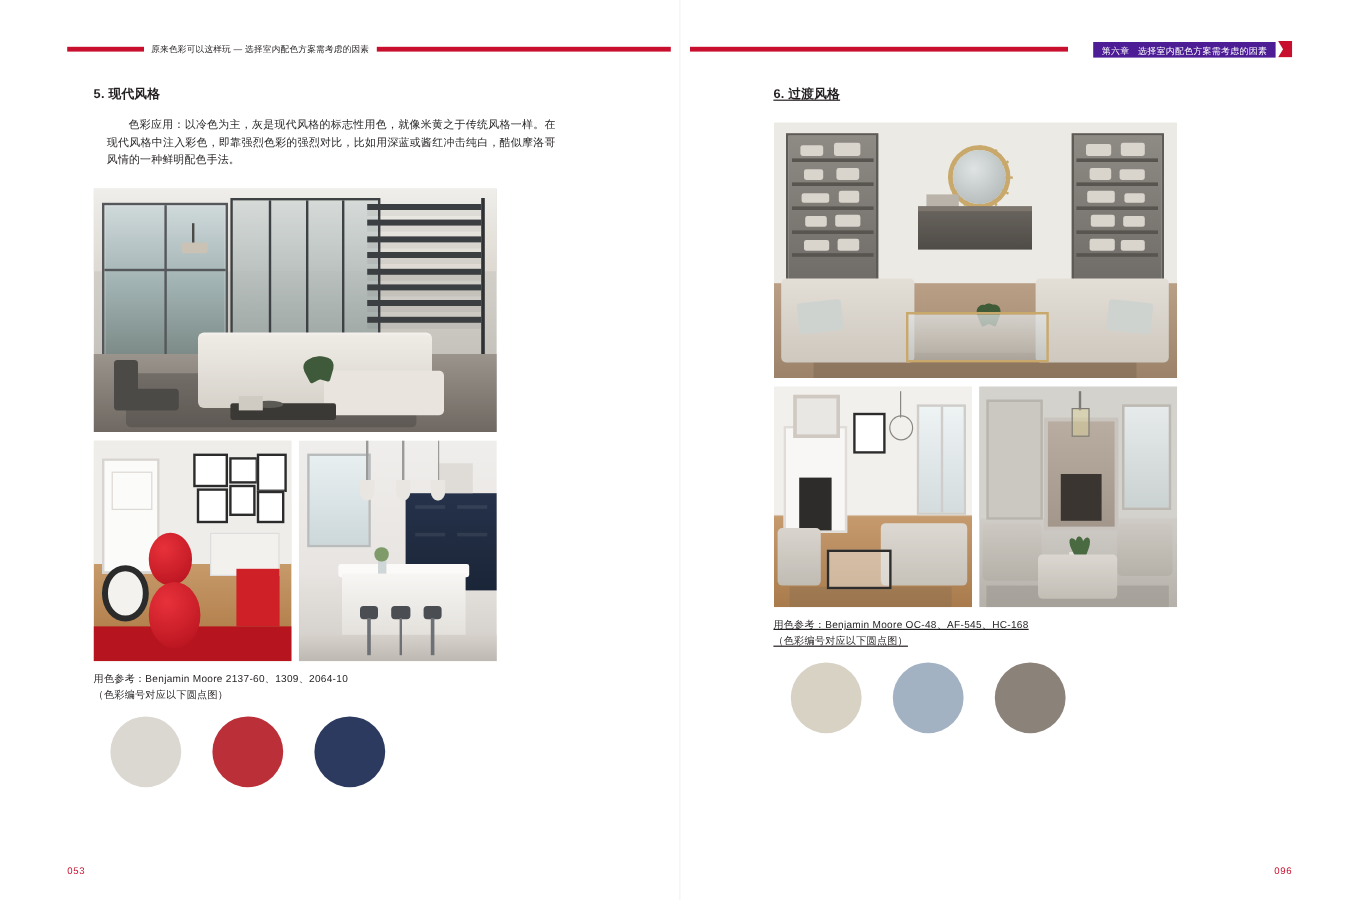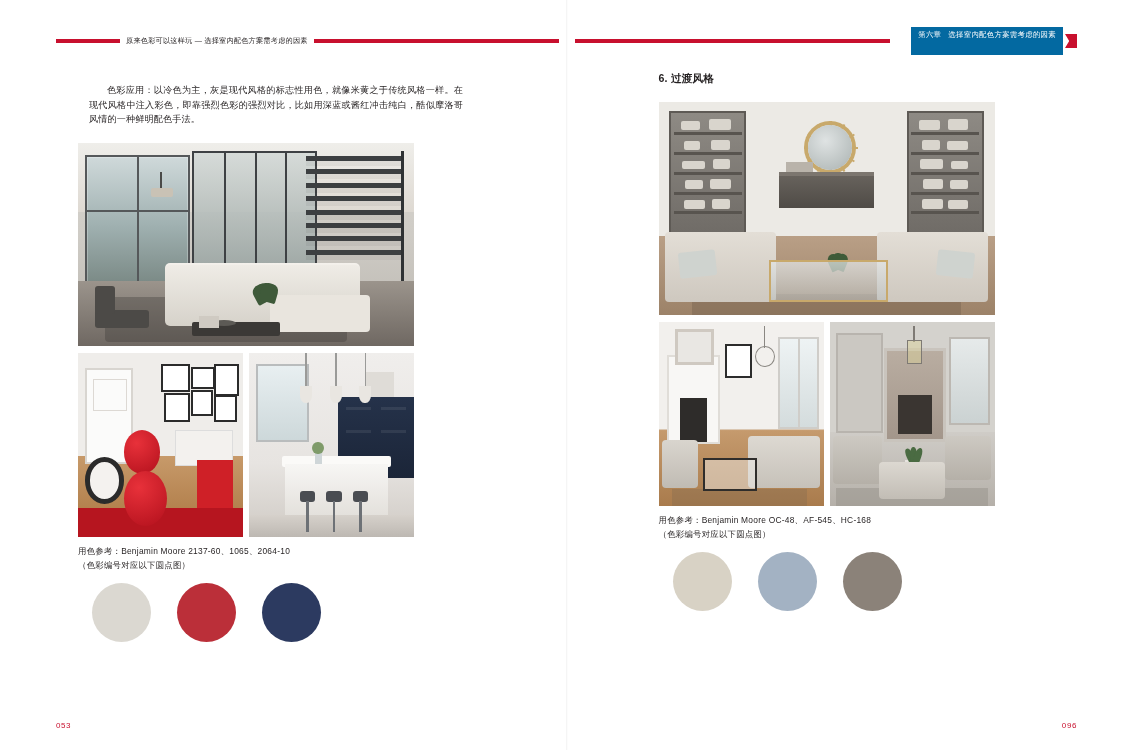--- a/index.html
+++ b/index.html
@@ -54,24 +54,24 @@
   .head-text {
     font-size: 7.2px;
     letter-spacing: 0.2px;
     white-space: nowrap;
     color: #231f20;
   }
   .head-left-text {
     padding-right: 6px;
   }
   .chapter-tab {
-    background: #0369a1;
+    background: #4c1d95;
     color: #ffffff;
     font-size: 7.4px;
-    padding: 3px 7px 15px 7px;
+    padding: 3px 7px 0 7px;
     white-space: nowrap;
     letter-spacing: 0.3px;
     margin-left: 21px;
   }
   .tab-notch {
     width: 12px;
     height: 14px;
     background: #c8102e;
     margin-left: 2px;
     clip-path: polygon(0 0, 100% 0, 100% 100%, 0 100%, 35% 50%);
@@ -82,21 +82,21 @@
     background: #c8102e;
   }
 
   
   .col {
     position: absolute;
     top: 72px;
     width: 396px;
   }
   .col-left { left: 78px; }
-  .col-right { left: 92px; }
+  .col-right { left: 78px; text-decoration: underline; }
 
   h2.sec-title {
     font-size: 10.6px;
     font-weight: bold;
     margin: 0 0 9px 0;
     letter-spacing: 0.2px;
   }
   p.body {
     font-size: 9.1px;
     line-height: 1.62;
@@ -562,20 +562,21 @@
 
   <div class="page page-left">
 
     <div class="header header-left">
       <div class="head-red-small"></div>
       <div class="head-text head-left-text" style="padding-left:6px;">原来色彩可以这样玩 — 选择室内配色方案需考虑的因素</div>
       <div class="rule-red"></div>
     </div>
 
     <div class="col col-left">
+      <h2 class="sec-title">5. 现代风格</h2>
       <p class="body">色彩应用：以冷色为主，灰是现代风格的标志性用色，就像米黄之于传统风格一样。在现代风格中注入彩色，即靠强烈色彩的强烈对比，比如用深蓝或酱红冲击纯白，酷似摩洛哥风情的一种鲜明配色手法。</p>
 
       <div class="hero">
         <div class="scene">
           <div class="lh-bg"></div>
           <div class="lh-ceiling"></div>
           <div class="lh-window"></div>
           <div class="lh-glasswall">
             <span style="left:25%"></span>
               <span style="left:50%"></span>
@@ -650,21 +651,21 @@
             <div class="lb-vase"></div>
             <div class="lb-floor"></div>
             <div class="lb-stool" style="left:30%"></div>
             <div class="lb-stool" style="left:46%"></div>
             <div class="lb-stool" style="left:62%"></div>
           </div>
         </div>
       </div>
 
       <div class="caption">
-        <span>用色参考：Benjamin Moore 2137-60、1065、2064-10</span>
+        <span>用色参考：Benjamin Moore 2137-60、1309、2064-10</span>
         <span class="sub">（色彩编号对应以下圆点图）</span>
       </div>
 
       <div class="swatches">
         <div class="swatch" style="background:#dbd8d1"></div>
         <div class="swatch" style="background:#bb2f39"></div>
         <div class="swatch" style="background:#2c3a60"></div>
       </div>
     </div>
 

